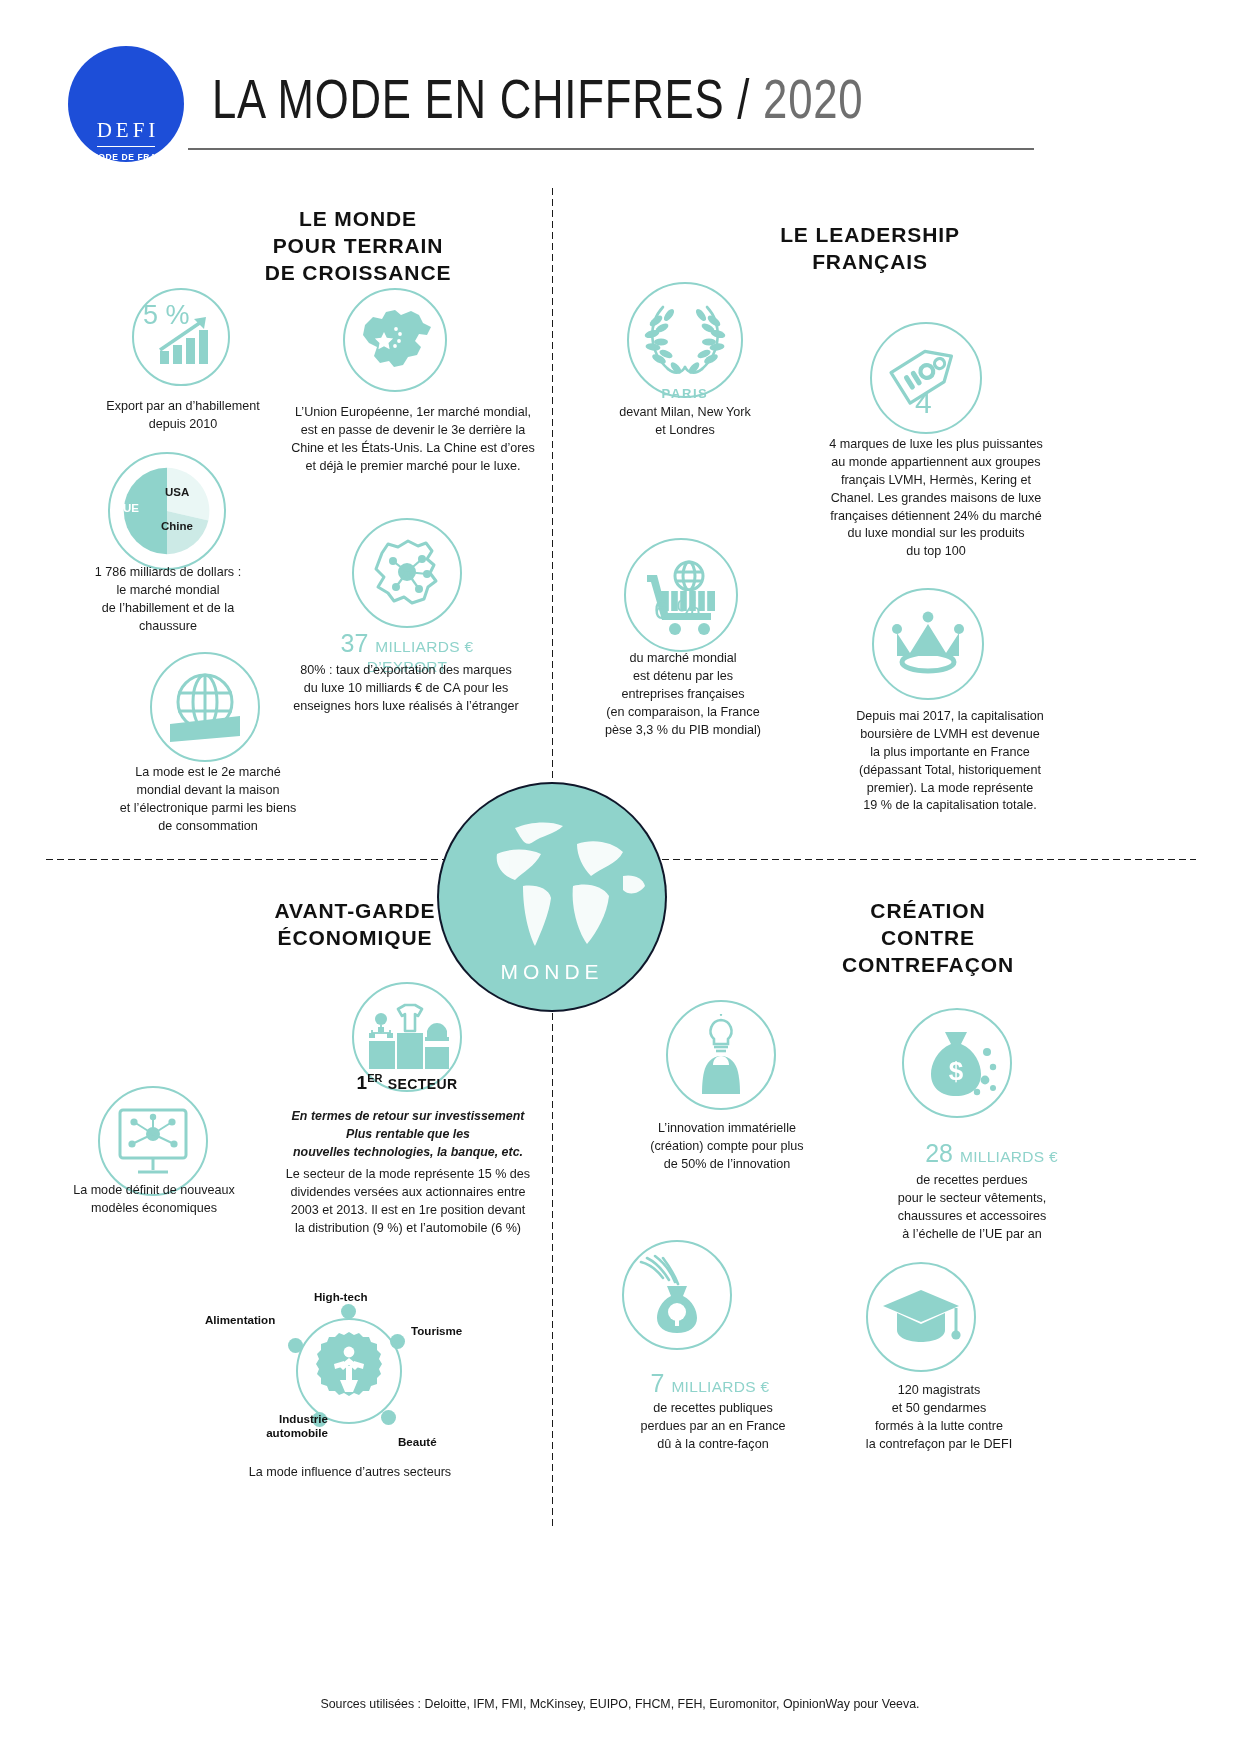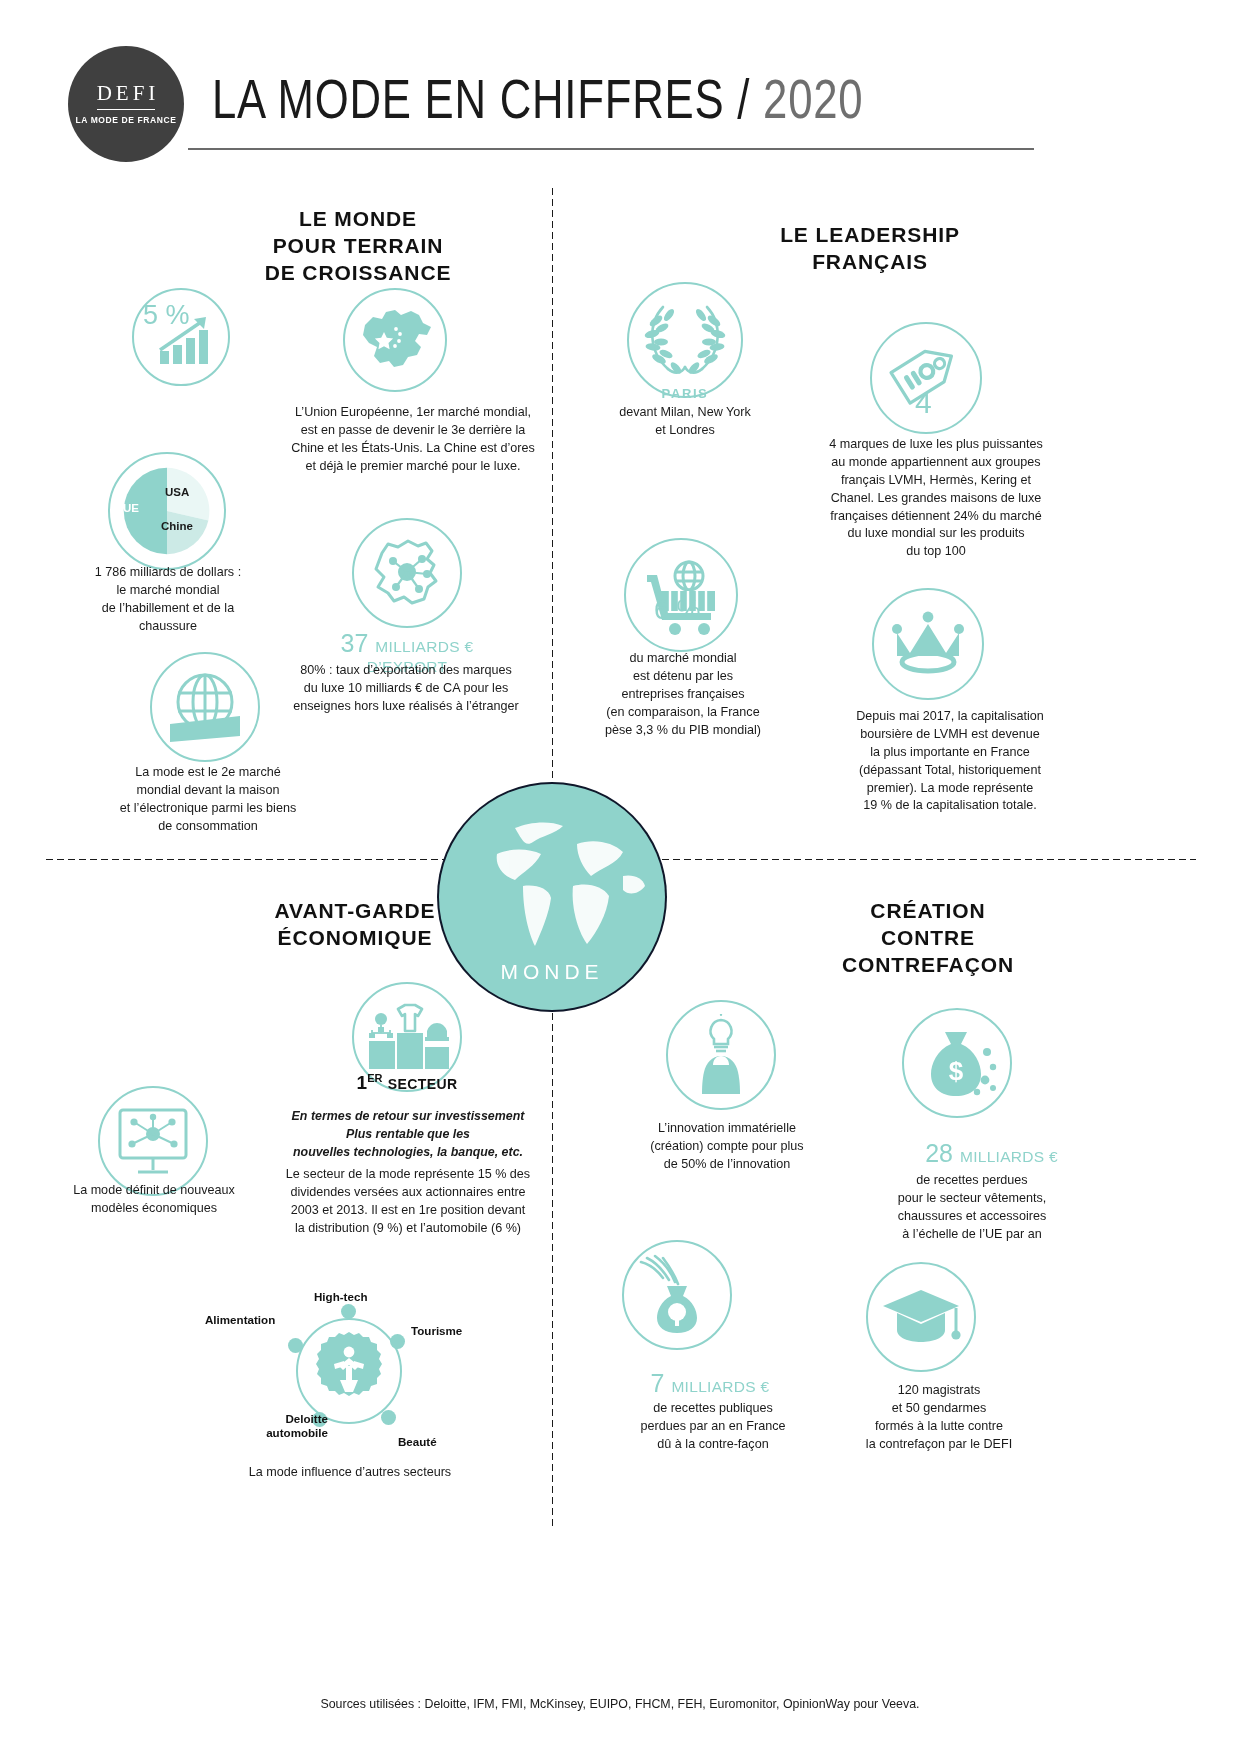--- a/index.html
+++ b/index.html
@@ -7,21 +7,21 @@
     width:1240px;height:1754px;background:#ffffff;
     font-family:"Liberation Sans", sans-serif;
     color:#1a1a1a;position:relative;overflow:hidden;
   }
   .page{position:relative;width:1240px;height:1754px;}
 
   
   .header{position:absolute;left:0;top:0;width:1240px;height:180px;}
   .logo{
     position:absolute;left:68px;top:46px;width:116px;height:116px;border-radius:50%;
-    background:#404040;display:flex;flex-direction:column;align-items:center;justify-content:center;
+    background:#1d4ed8;display:flex;flex-direction:column;align-items:center;justify-content:flex-end;
   }
   .logo-defi{
     color:#fff;font-family:"Liberation Serif", serif;font-size:21px;letter-spacing:4px;
     font-weight:400;line-height:1;padding-left:4px;
   }
   .logo-rule{width:58px;height:1px;background:#fff;margin:5px 0 5px 0;}
   .logo-sub{color:#fff;font-size:8.5px;letter-spacing:0.6px;font-weight:700;white-space:nowrap;}
 
   .title{
     position:absolute;left:212px;top:66px;width:810px;
@@ -133,20 +133,22 @@
     <svg width="74" height="74" viewBox="0 0 74 74">
       <rect x="16" y="51" width="9" height="13" class="teal"></rect>
       <rect x="29" y="45" width="9" height="19" class="teal"></rect>
       <rect x="42" y="38" width="9" height="26" class="teal"></rect>
       <rect x="55" y="30" width="9" height="34" class="teal"></rect>
       <path d="M16 50 L60 20" stroke="#8fd3cb" stroke-width="3.4" fill="none"></path>
       <path d="M50 19 L62 17 L60 29 Z" class="teal"></path>
     </svg>
   </div>
   <div class="pct-in-circ" style="left:143px;top:300px;">5 %</div>
+  <div class="cap" style="left:58px;top:398px;width:250px;white-space:pre-line;">Export par an d’habillement
+depuis 2010</div>
 
   <div class="circ" style="left:343px;top:288px;width:104px;height:104px;">
     <svg width="84" height="78" viewBox="0 0 84 78">
       <path class="teal" d="M12 24 L20 16 L29 18 L33 11 L42 9 L48 14 L58 10 L66 14 L70 22 L78 26 L74 34 L66 33 L62 40
         L68 46 L64 54 L55 56 L50 64 L41 66 L36 60 L27 62 L21 55 L24 46 L16 42 L10 34 Z"></path>
       <path fill="#ffffff" d="M31 31 l2.8 5.7 6.3 .9 -4.6 4.4 1.1 6.3 -5.6 -3 -5.6 3 1.1 -6.3 -4.6 -4.4 6.3 -.9z"></path>
       <circle fill="#ffffff" cx="43" cy="28" r="1.9"></circle>
       <circle fill="#ffffff" cx="47" cy="33" r="1.9"></circle>
       <circle fill="#ffffff" cx="46" cy="40" r="1.9"></circle>
       <circle fill="#ffffff" cx="42" cy="45" r="1.9"></circle>
@@ -414,21 +416,21 @@
   </div>
   <div class="dot" style="left:341px;top:1304px;"></div>
   <div class="dot" style="left:390px;top:1334px;"></div>
   <div class="dot" style="left:381px;top:1410px;"></div>
   <div class="dot" style="left:312px;top:1412px;"></div>
   <div class="dot" style="left:288px;top:1338px;"></div>
 
   <div class="wheel-label" style="left:314px;top:1290px;">High-tech</div>
   <div class="wheel-label" style="left:411px;top:1324px;">Tourisme</div>
   <div class="wheel-label" style="left:398px;top:1435px;">Beauté</div>
-  <div class="wheel-label" style="left:228px;top:1412px;width:100px;text-align:right;white-space:pre-line;line-height:1.25;">Deloitte
+  <div class="wheel-label" style="left:228px;top:1412px;width:100px;text-align:right;white-space:pre-line;line-height:1.25;">Industrie
 automobile</div>
   <div class="wheel-label" style="left:205px;top:1313px;">Alimentation</div>
 
   <div class="cap" style="left:220px;top:1464px;width:260px;">La mode influence d’autres secteurs</div>
 
   <div class="sec-title" style="left:718px;top:898px;width:420px;white-space:pre-line;">CRÉATION
 CONTRE
 CONTREFAÇON</div>
 
   <div class="circ" style="left:666px;top:1000px;width:110px;height:110px;">

